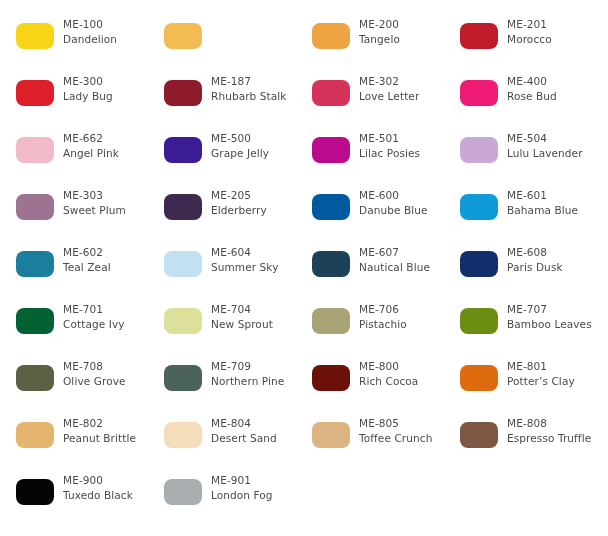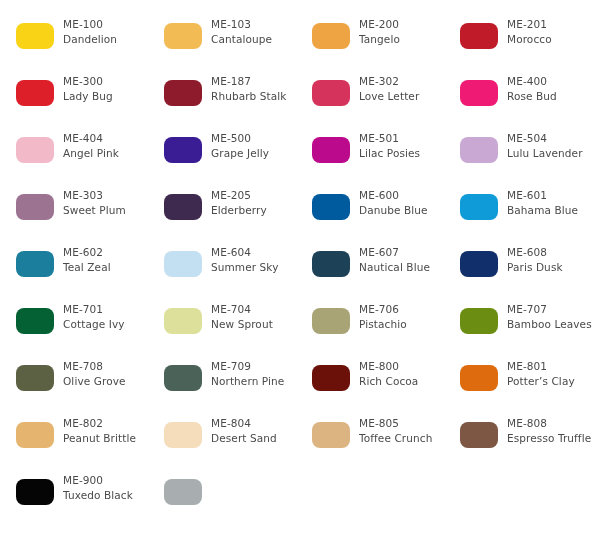--- a/index.html
+++ b/index.html
@@ -57,24 +57,20 @@
 <div id="swatch-grid">
     <div class="swatch-cell">
       <div class="swatch-chip" style="background: rgb(249, 212, 22);"></div>
       <div class="swatch-text">
         <span class="swatch-code">ME-100</span>
         <span class="swatch-name">Dandelion</span>
       </div>
     </div>
     <div class="swatch-cell">
       <div class="swatch-chip" style="background: rgb(242, 187, 83);"></div>
-      <div class="swatch-text">
-        <span class="swatch-code">ME-103</span>
-        <span class="swatch-name">Cantaloupe</span>
-      </div>
     </div>
     <div class="swatch-cell">
       <div class="swatch-chip" style="background: rgb(239, 164, 68);"></div>
       <div class="swatch-text">
         <span class="swatch-code">ME-200</span>
         <span class="swatch-name">Tangelo</span>
       </div>
     </div>
     <div class="swatch-cell">
       <div class="swatch-chip" style="background: rgb(192, 27, 41);"></div>
@@ -107,21 +103,21 @@
     <div class="swatch-cell">
       <div class="swatch-chip" style="background: rgb(238, 26, 115);"></div>
       <div class="swatch-text">
         <span class="swatch-code">ME-400</span>
         <span class="swatch-name">Rose Bud</span>
       </div>
     </div>
     <div class="swatch-cell">
       <div class="swatch-chip" style="background: rgb(242, 185, 201);"></div>
       <div class="swatch-text">
-        <span class="swatch-code">ME-404</span>
+        <span class="swatch-code">ME-662</span>
         <span class="swatch-name">Angel Pink</span>
       </div>
     </div>
     <div class="swatch-cell">
       <div class="swatch-chip" style="background: rgb(58, 28, 148);"></div>
       <div class="swatch-text">
         <span class="swatch-code">ME-500</span>
         <span class="swatch-name">Grape Jelly</span>
       </div>
     </div>
@@ -281,14 +277,18 @@
     </div>
     <div class="swatch-cell">
       <div class="swatch-chip" style="background: rgb(5, 5, 5);"></div>
       <div class="swatch-text">
         <span class="swatch-code">ME-900</span>
         <span class="swatch-name">Tuxedo Black</span>
       </div>
     </div>
     <div class="swatch-cell">
       <div class="swatch-chip" style="background: rgb(168, 174, 176);"></div>
+      <div class="swatch-text">
+        <span class="swatch-code">ME-901</span>
+        <span class="swatch-name">London Fog</span>
+      </div>
     </div>
   </div>
 
 </body></html>

